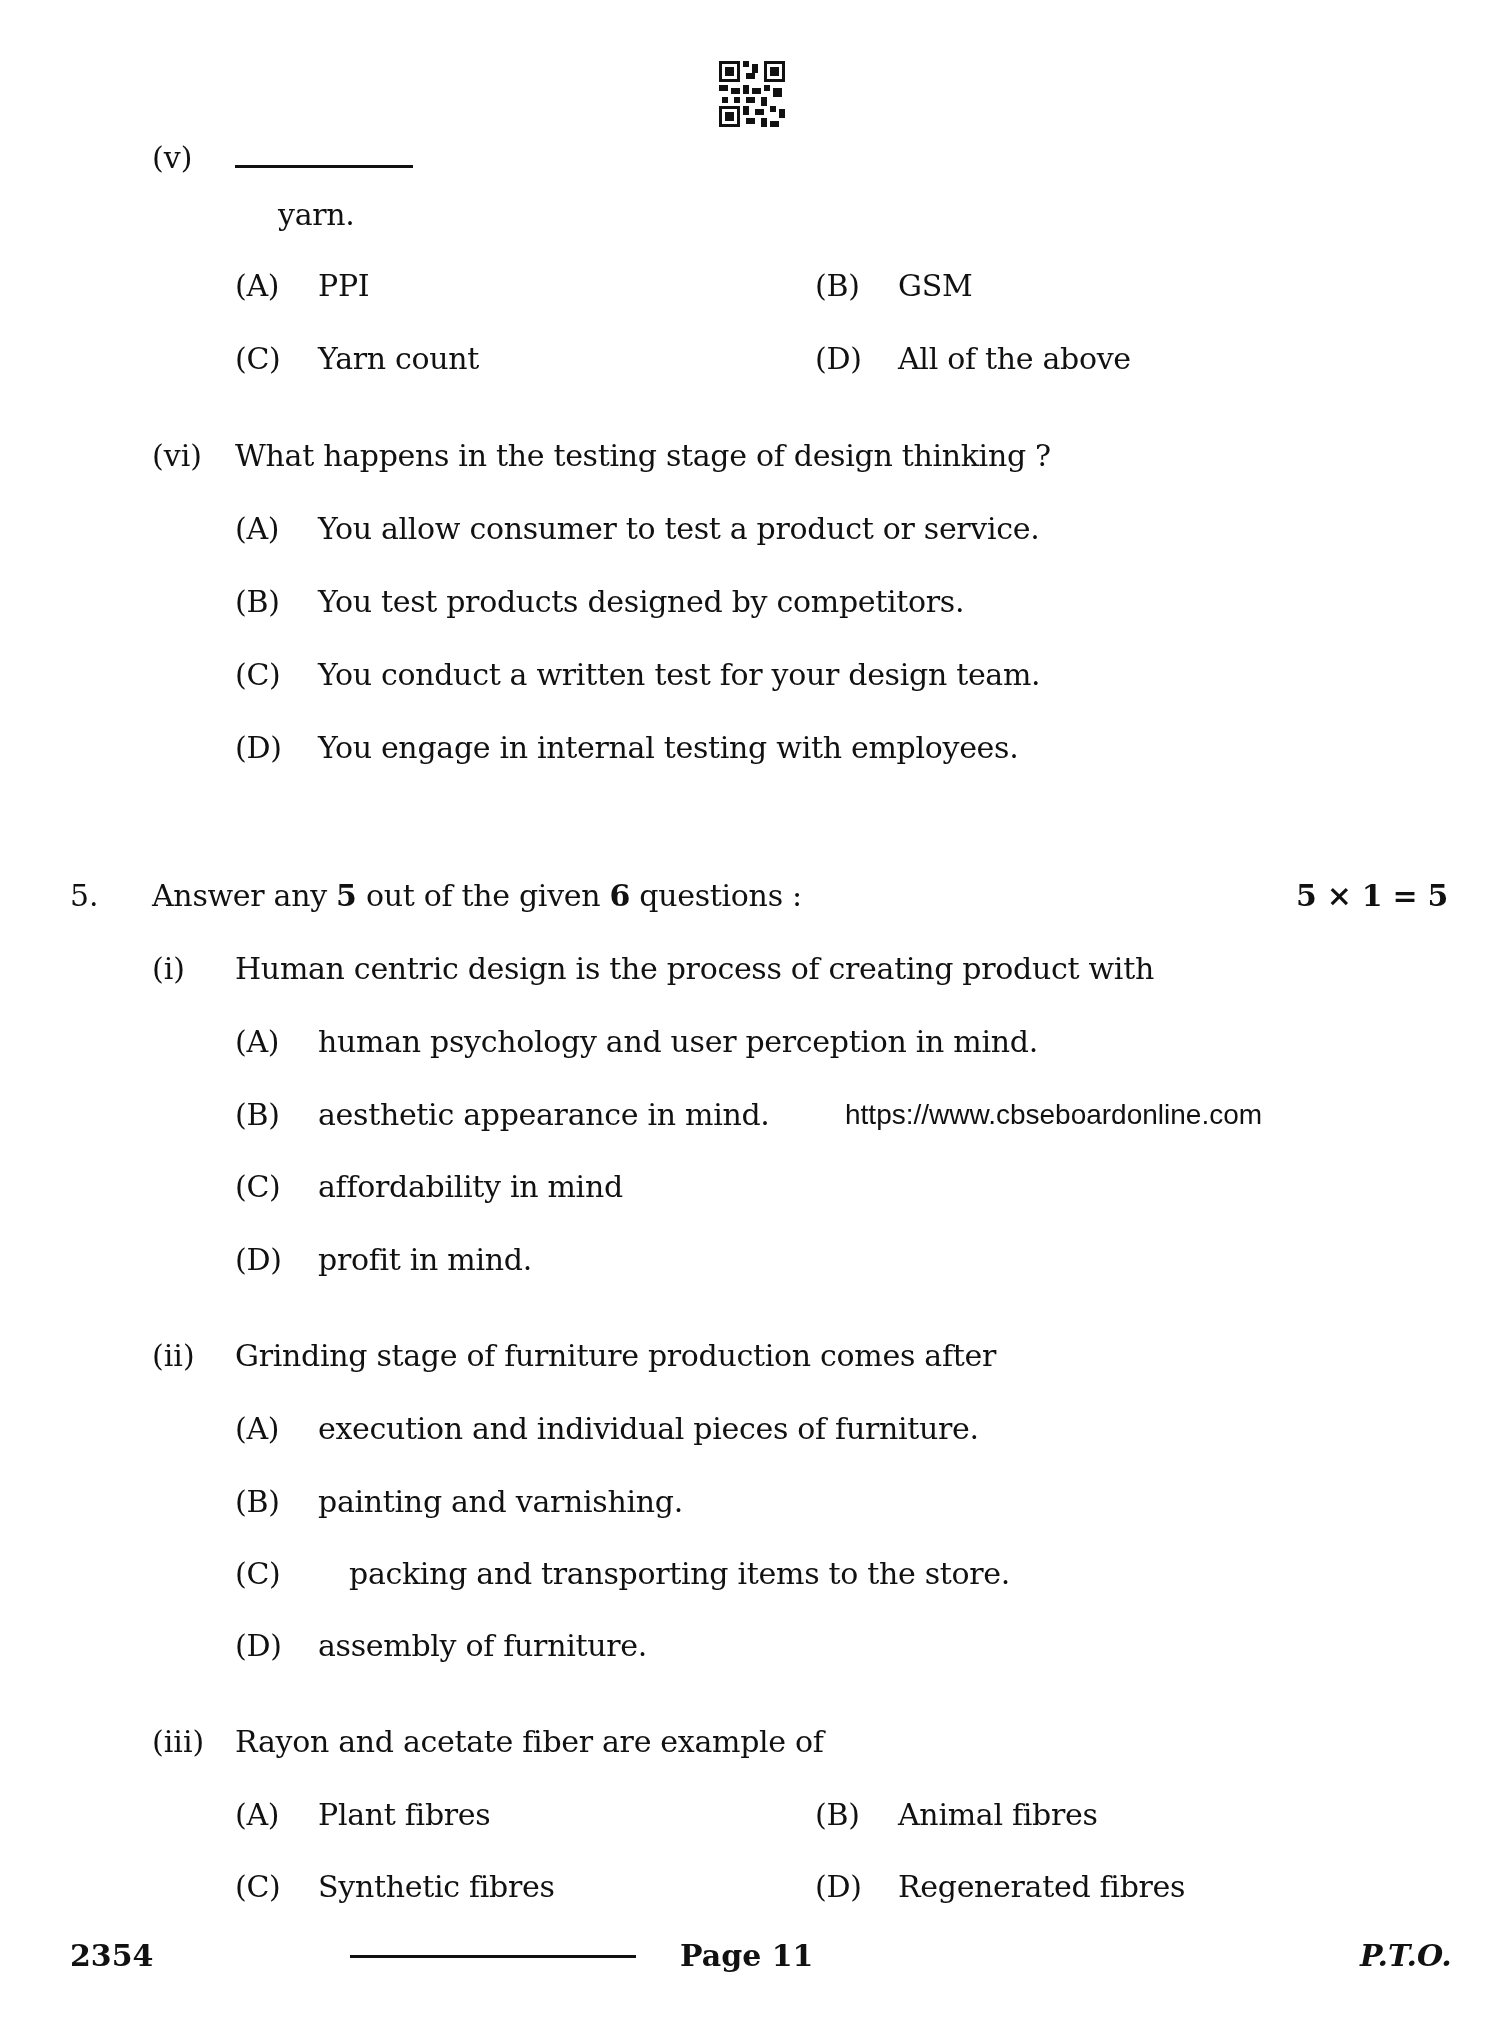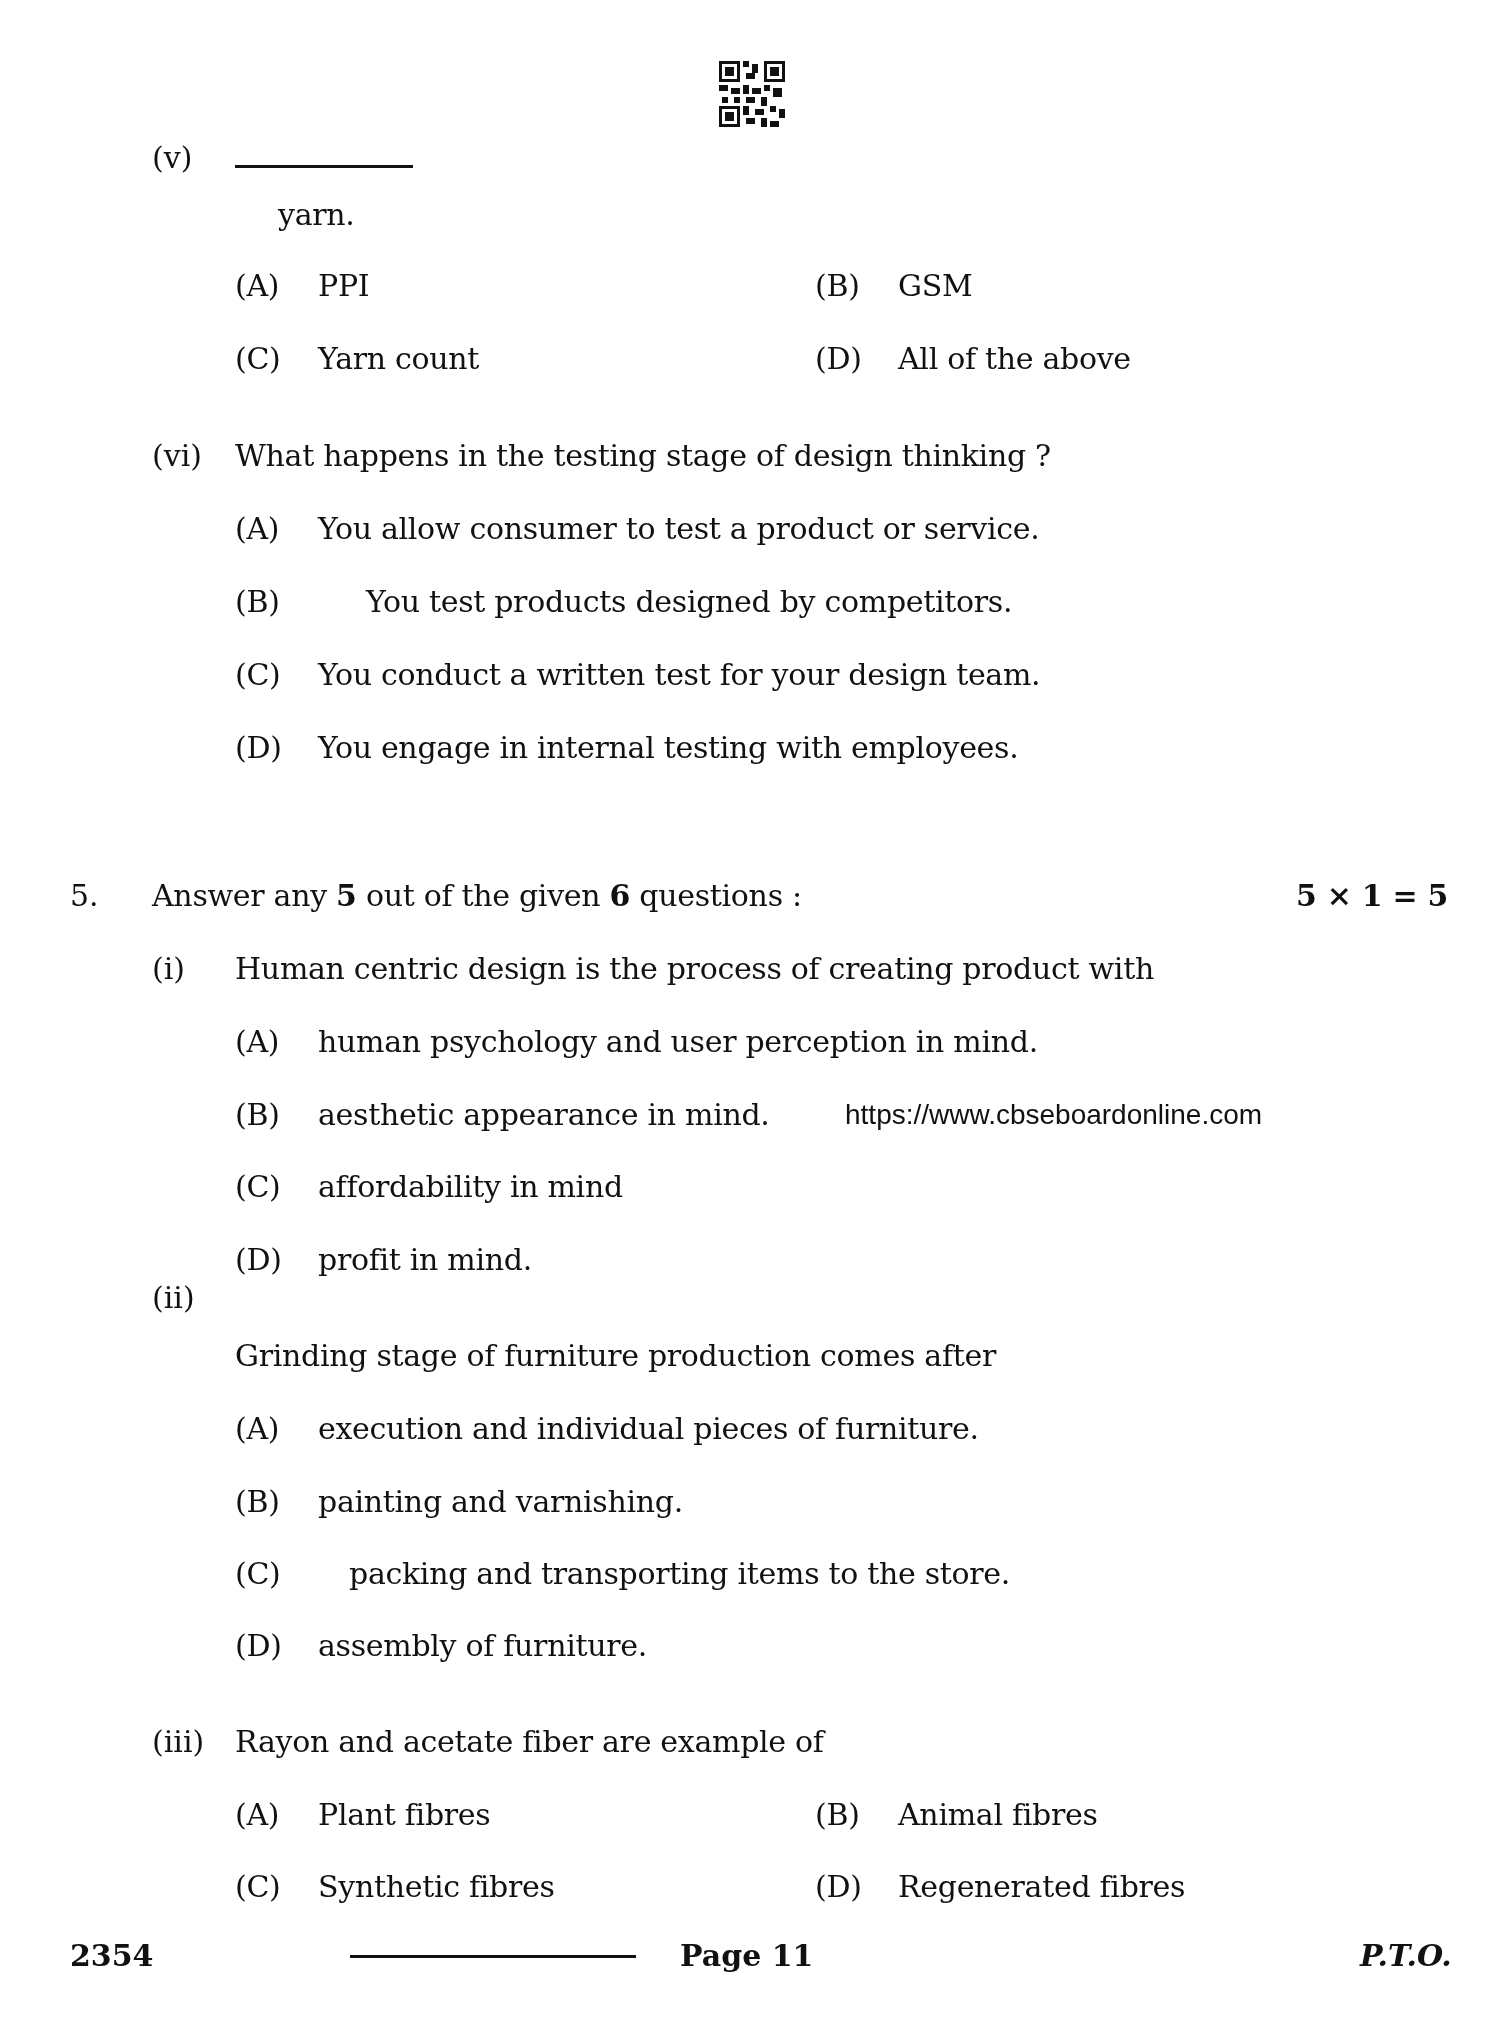--- a/index.html
+++ b/index.html
@@ -82,21 +82,21 @@
   <span class="abs txt" style="left:898px; top:341px;">All of the above</span>
 </div>
 
 <div>
   <span class="abs num" style="left:152px; top:438px;">(vi)</span>
   <span class="abs txt" style="left:235px; top:438px;">What happens in the testing stage of design thinking ?</span>
 
   <span class="abs txt" style="left:235px; top:511px;">(A)</span>
   <span class="abs txt" style="left:318px; top:511px;">You allow consumer to test a product or service.</span>
   <span class="abs txt" style="left:235px; top:584px;">(B)</span>
-  <span class="abs txt" style="left:318px; top:584px;margin-left:48px;">You test products designed by competitors.</span>
+  <span class="abs txt" style="left:318px; top:584px;">You test products designed by competitors.</span>
   <span class="abs txt" style="left:235px; top:657px;">(C)</span>
   <span class="abs txt" style="left:318px; top:657px;">You conduct a written test for your design team.</span>
   <span class="abs txt" style="left:235px; top:730px;">(D)</span>
   <span class="abs txt" style="left:318px; top:730px;">You engage in internal testing with employees.</span>
 </div>
 
 <div>
   <span class="abs num" style="left:70px; top:878px;">5.</span>
   <span class="abs txt" style="left:152px; top:878px;"><span>Answer any </span><span class="bold">5</span><span> out of the given </span><span class="bold">6</span><span> questions :</span></span>
   <span class="abs txt bold" style="left:1296px; top:878px;">5 × 1 = 5</span>
@@ -111,21 +111,21 @@
   <span class="abs txt" style="left:235px; top:1097px;">(B)</span>
   <span class="abs txt" style="left:318px; top:1097px;">aesthetic appearance in mind.</span>
   <span class="abs url" style="left:845px; top:1098px;">https://www.cbseboardonline.com</span>
   <span class="abs txt" style="left:235px; top:1169px;">(C)</span>
   <span class="abs txt" style="left:318px; top:1169px;">affordability in mind</span>
   <span class="abs txt" style="left:235px; top:1242px;">(D)</span>
   <span class="abs txt" style="left:318px; top:1242px;">profit in mind.</span>
 </div>
 
 <div>
-  <span class="abs num" style="left:152px; top:1280px;text-align:center;">(ii)</span>
+  <span class="abs num" style="left:152px; top:1338px;text-align:center;">(ii)</span>
   <span class="abs txt" style="left:235px; top:1338px;">Grinding stage of furniture production comes after</span>
 
   <span class="abs txt" style="left:235px; top:1411px;">(A)</span>
   <span class="abs txt" style="left:318px; top:1411px;">execution and individual pieces of furniture.</span>
   <span class="abs txt" style="left:235px; top:1484px;">(B)</span>
   <span class="abs txt" style="left:318px; top:1484px;">painting and varnishing.</span>
   <span class="abs txt" style="left:235px; top:1556px;">(C)</span>
   <span class="abs txt" style="left:321px; top:1556px;margin-left:28px;">packing and transporting items to the store.</span>
   <span class="abs txt" style="left:235px; top:1628px;">(D)</span>
   <span class="abs txt" style="left:318px; top:1628px;">assembly of furniture.</span>

